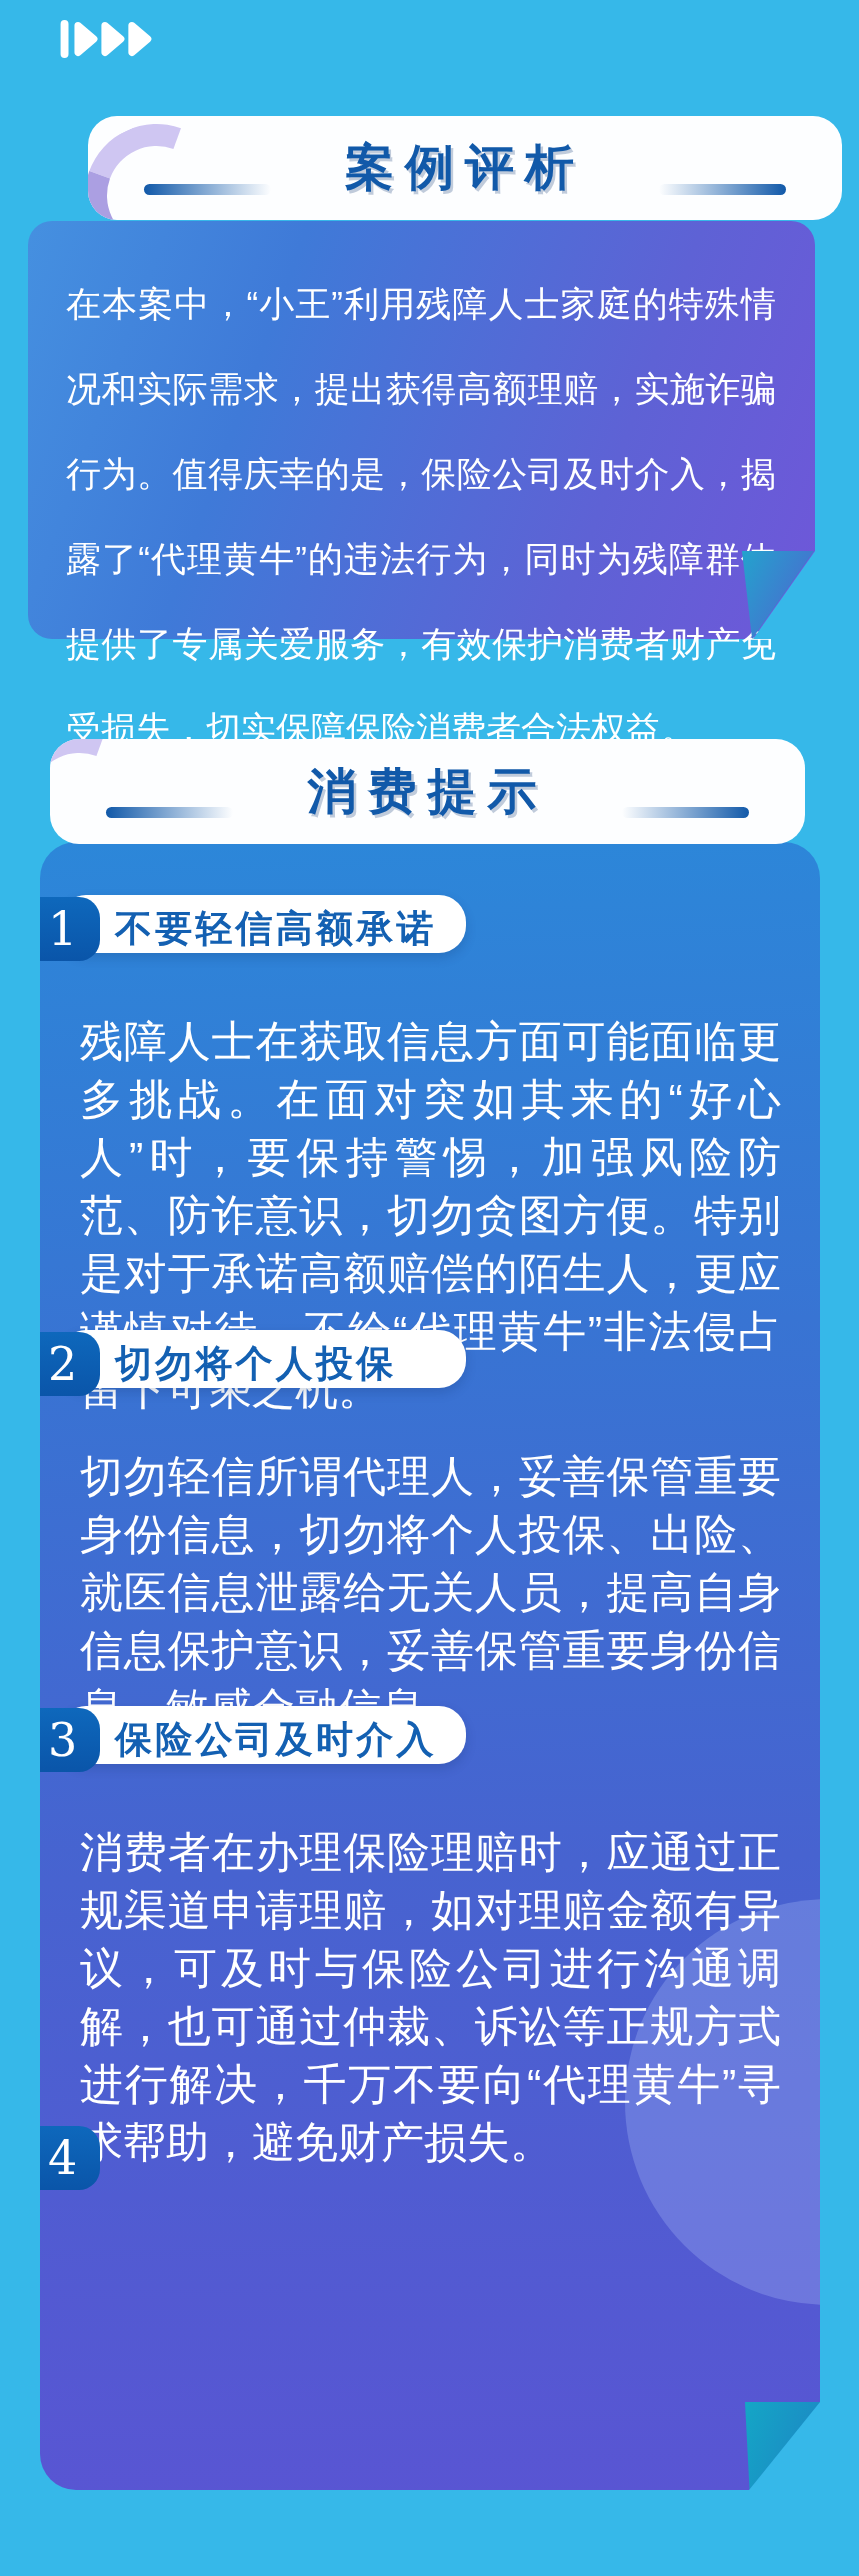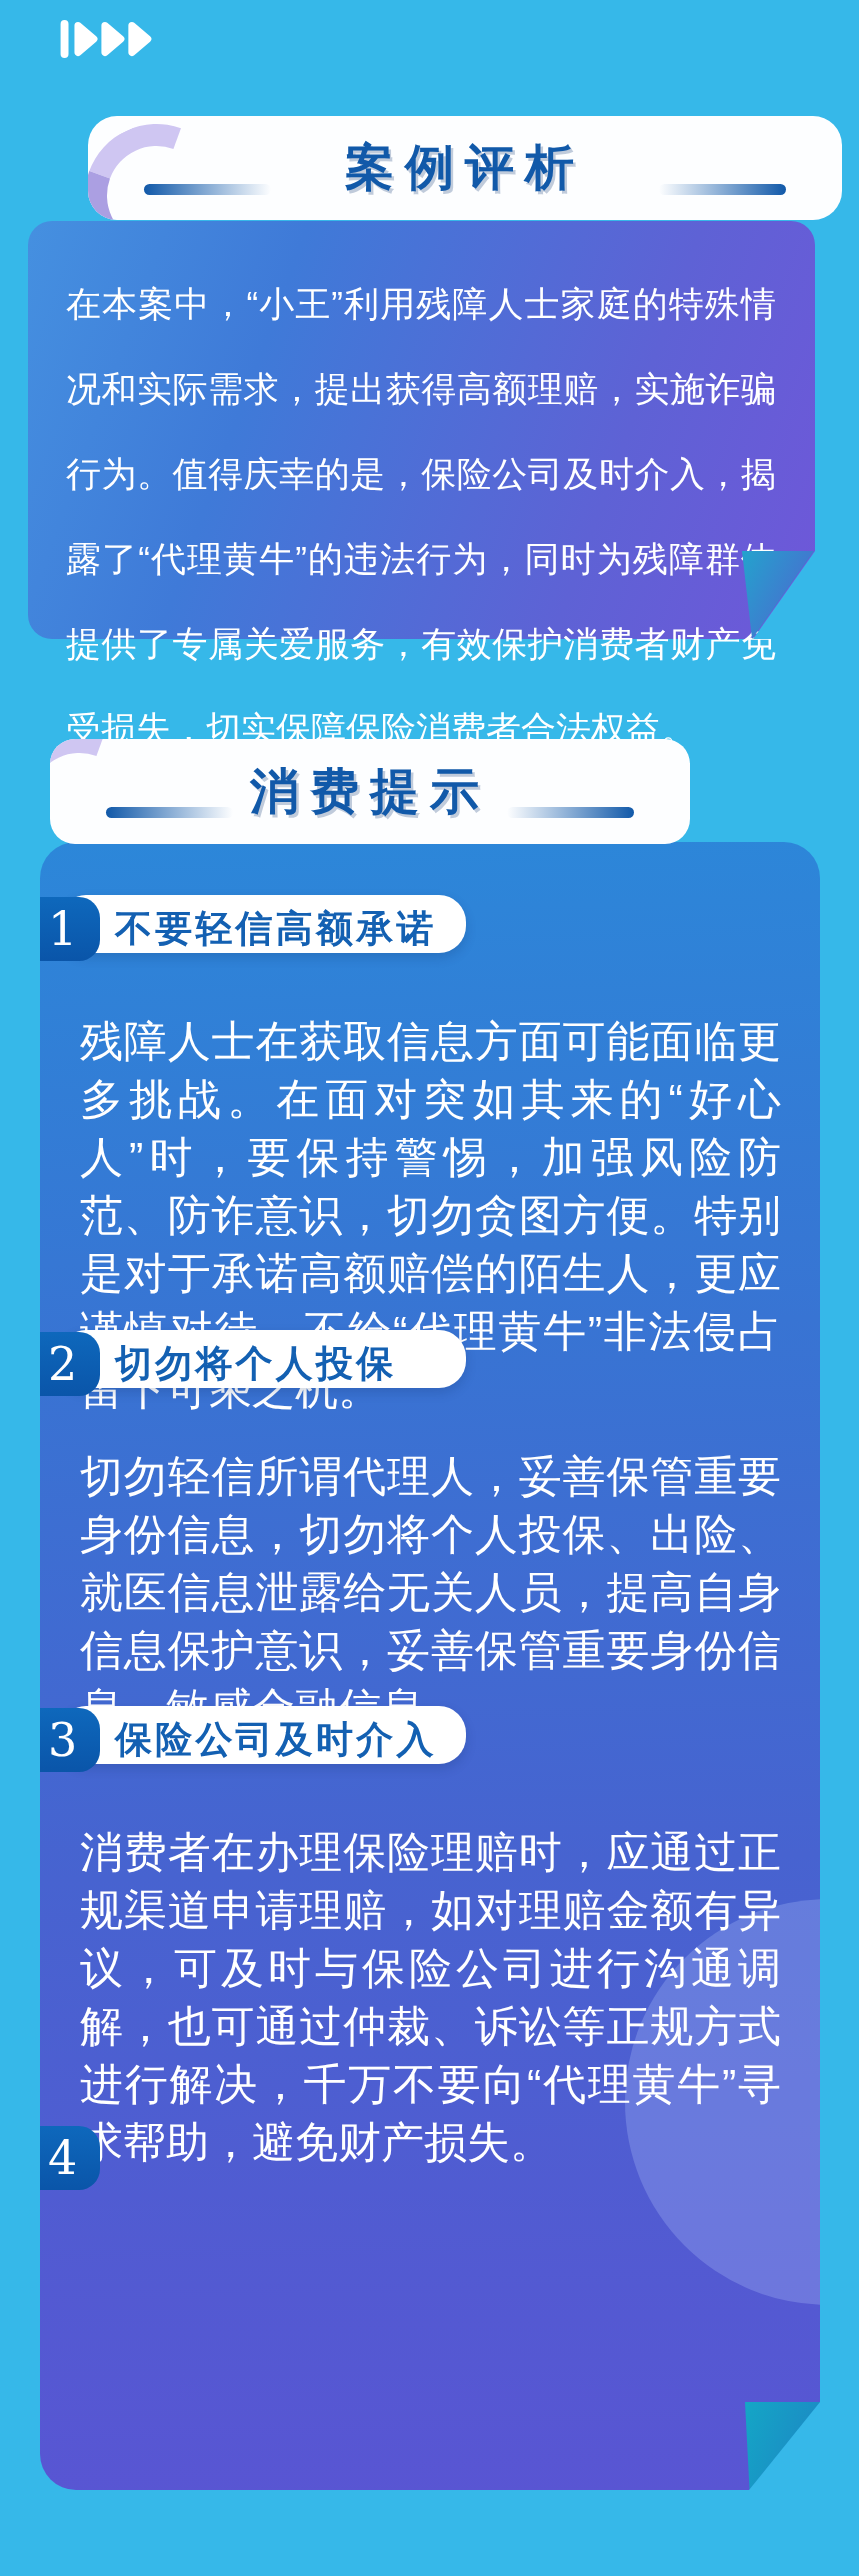--- a/index.html
+++ b/index.html
@@ -12,21 +12,21 @@
        font-family:"Liberation Sans","DejaVu Sans",sans-serif;}
 
   
   .logo{position:absolute;left:59px;top:19px;width:107px;height:40px;}
 
   
   .banner{position:absolute;background:var(--banner-bg);height:104px;
           border-radius:29px;display:flex;align-items:center;justify-content:center;
           overflow:hidden;z-index:6;}
   .banner-1{left:88px;top:116px;width:754px;}
-  .banner-2{left:50px;top:739px;width:640px;height:105px;border-radius:25px;}
+  .banner-2{left:50px;top:739px;width:755px;height:105px;}
   .banner-title{font-size:49px;font-weight:900;
                 letter-spacing:11px;color:var(--banner-text);
                 text-shadow:2.4px 3.2px 0 rgba(10,50,110,.25);white-space:nowrap;}
   .dash{position:absolute;top:68px;height:11px;width:127px;border-radius:6.4px;}
   .dash-left{left:56px;background:linear-gradient(90deg,var(--banner-text) 0%,rgba(255,255,255,0) 100%);}
   .dash-right{right:56px;background:linear-gradient(270deg,var(--banner-text) 0%,rgba(255,255,255,0) 100%);}
   .arc{position:absolute;width:143px;height:143px;border-radius:50%;
        border:22px solid transparent;transform:rotate(-25deg);}
   .arc-1{left:-3.2px;top:8px;border-top-color:#cfc6f2;border-left-color:#ab9fe2;}
   .arc-2{left:-42px;top:-8px;border-top-color:#cfc6f2;border-left-color:#ab9fe2;}

